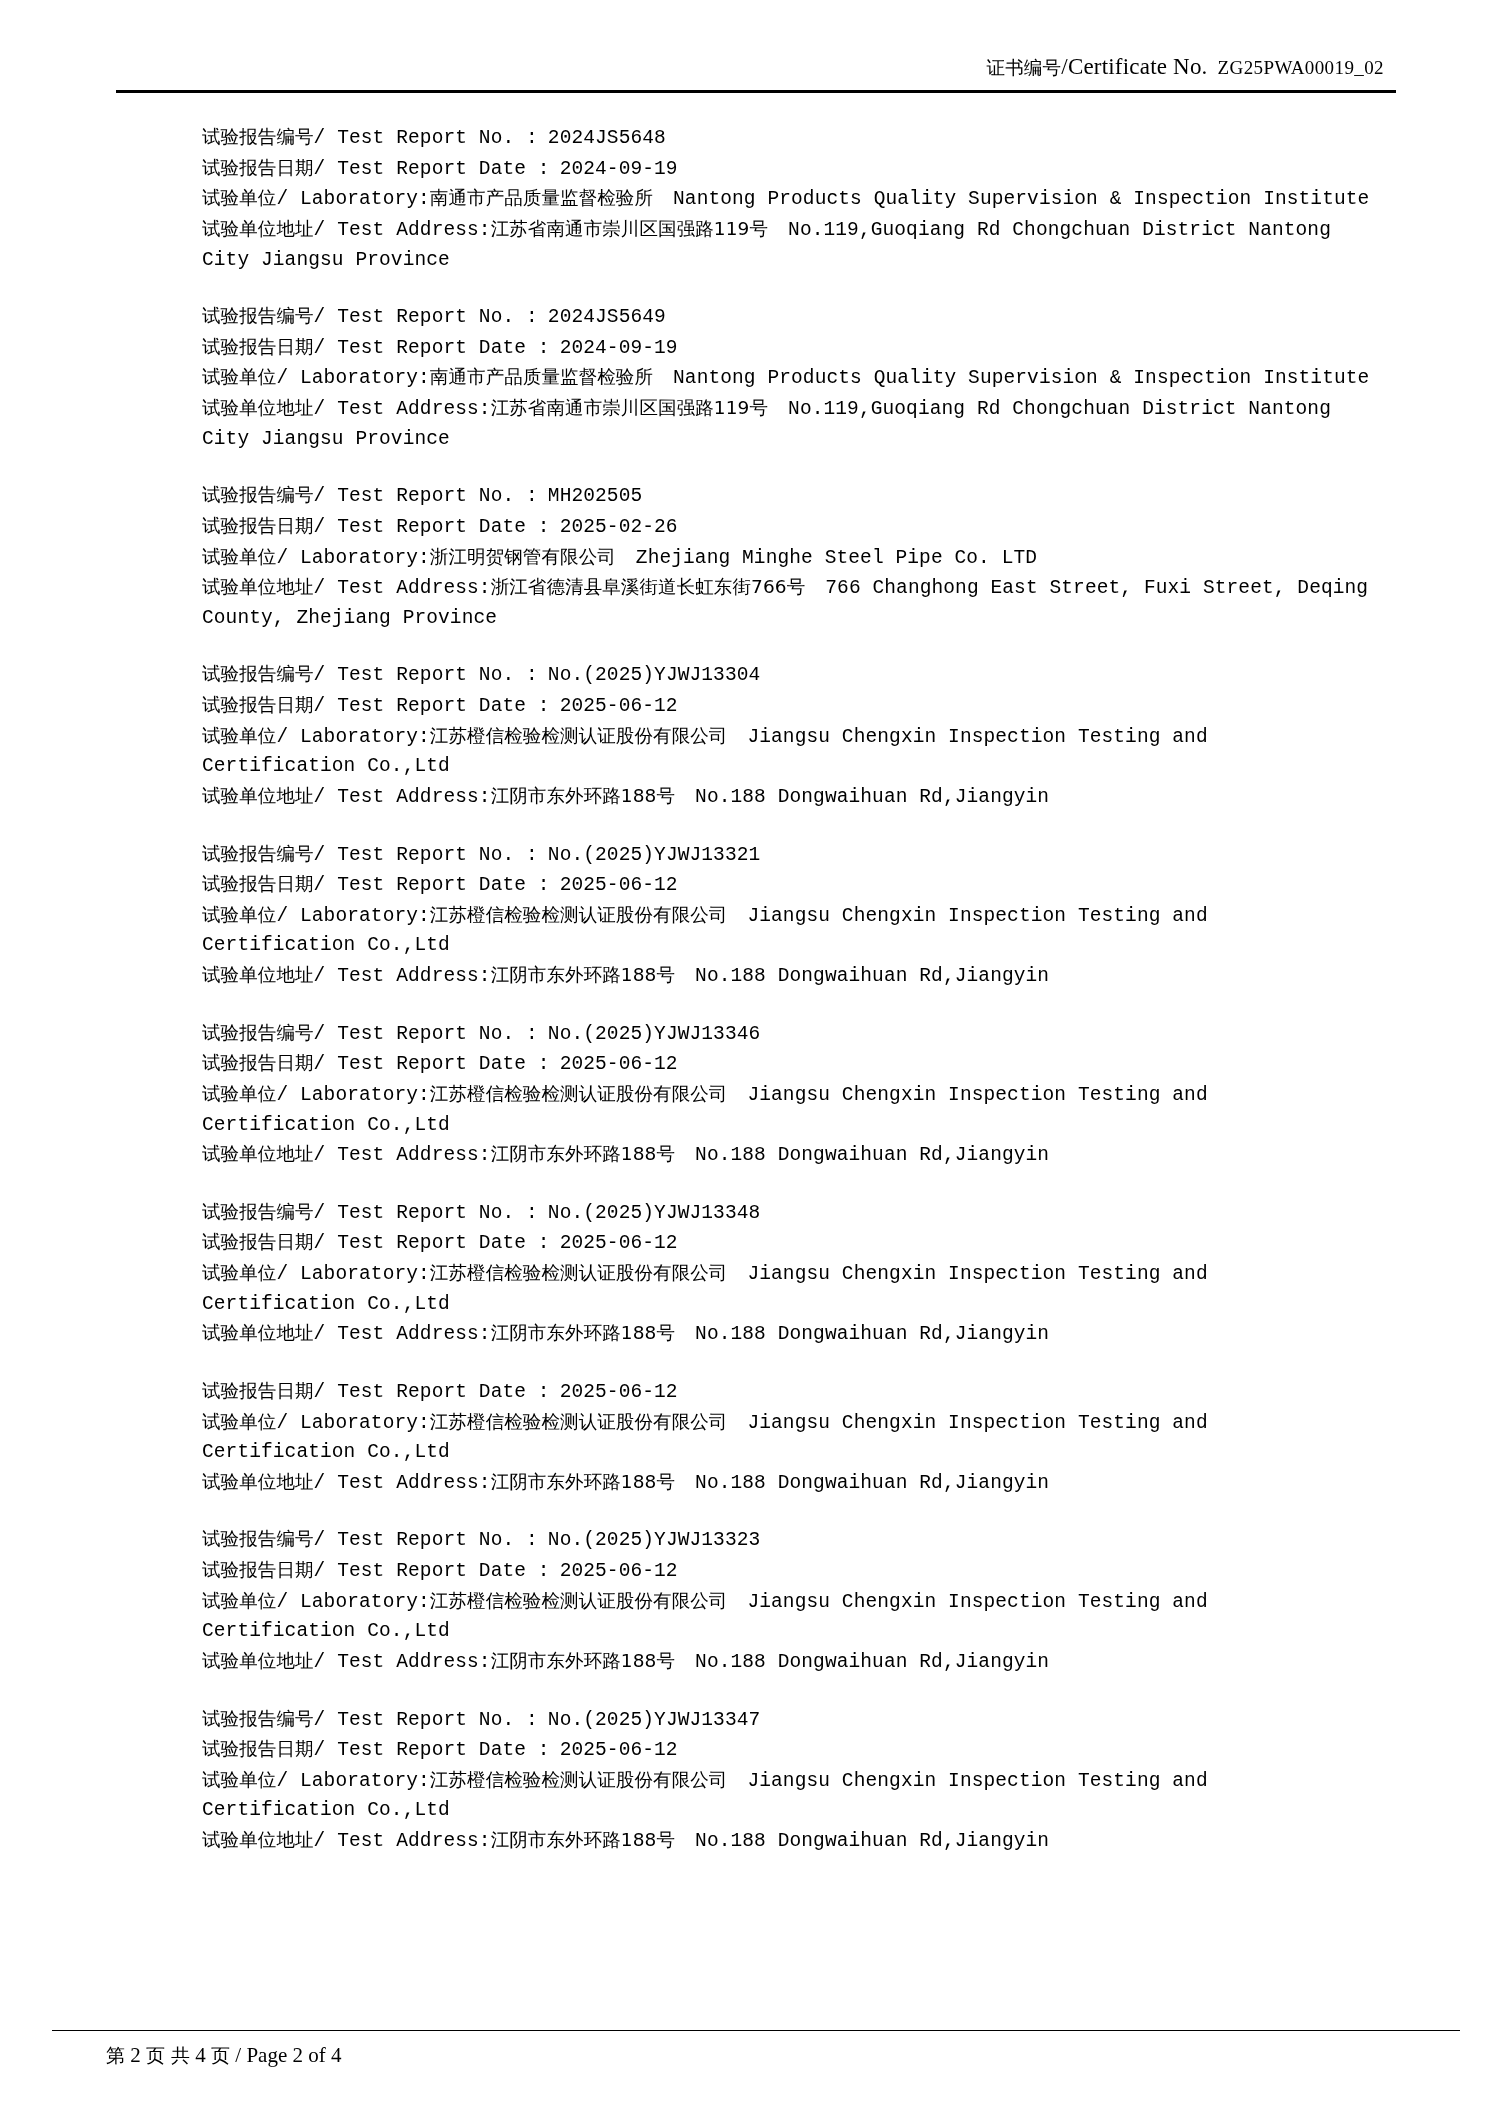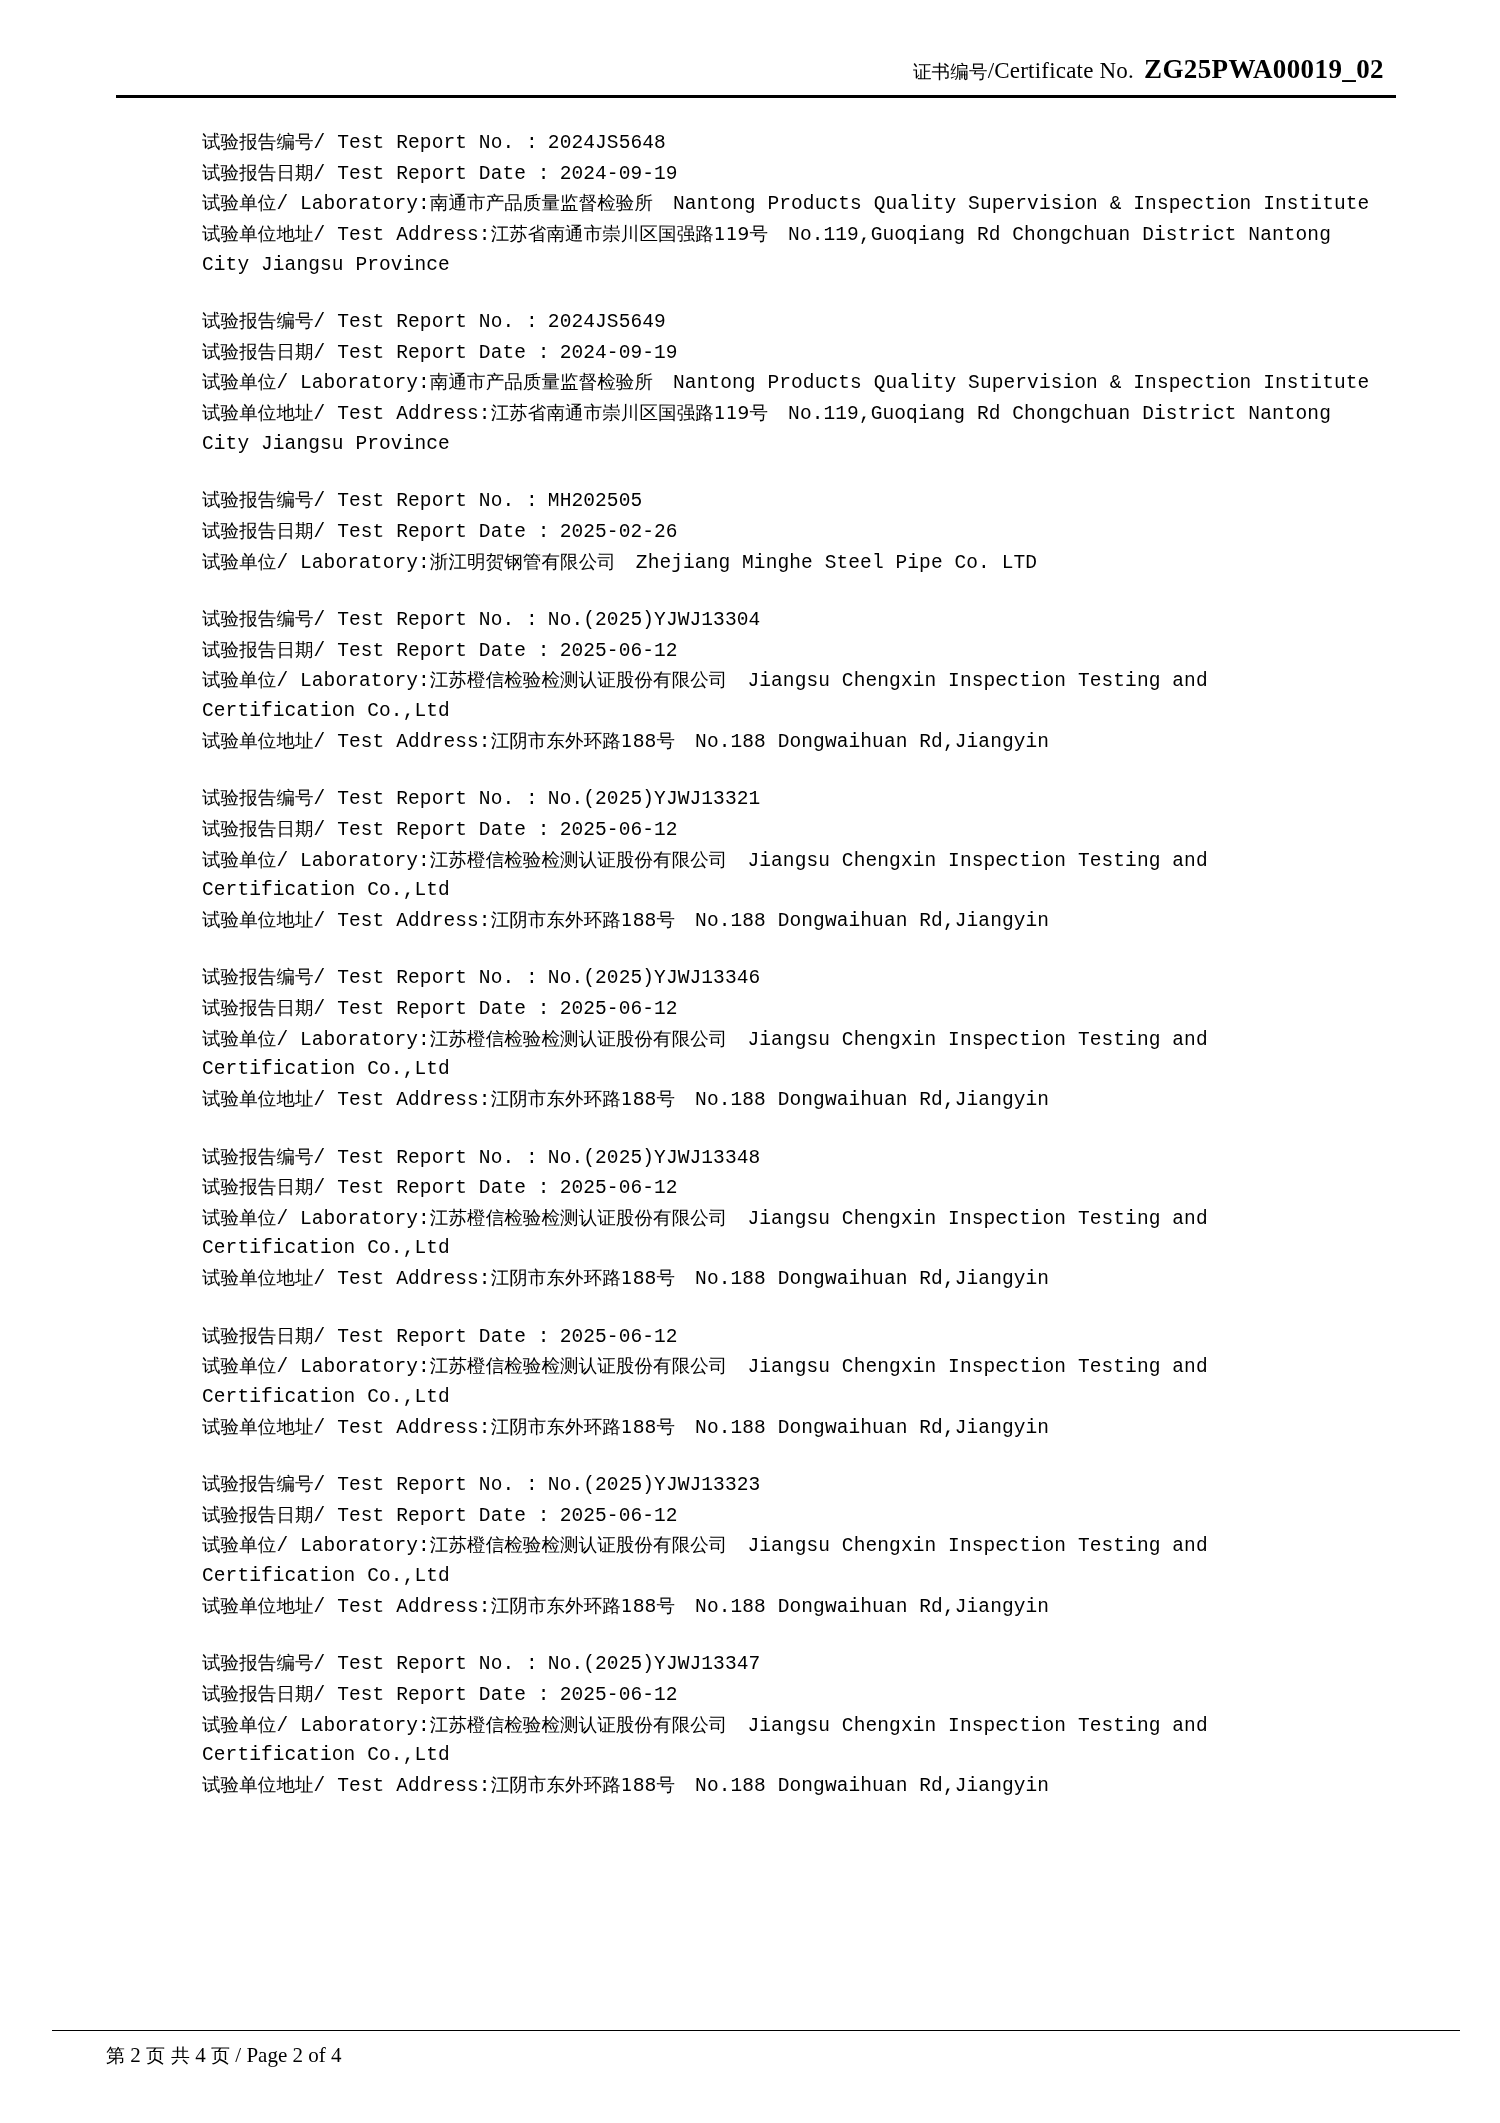--- a/index.html
+++ b/index.html
@@ -29,22 +29,22 @@
   }
   
   .header {
     text-align: right;
     font-size: 23px;
     letter-spacing: 0.2px;
     padding-right: 52px;
     white-space: nowrap;
   }
   .header .cert-no {
-    font-weight: bold;
-    font-size: 27px;
+    font-weight: normal;
+    font-size: 19px;
     letter-spacing: 0.4px;
   }
   .rule {
     border-top: 3px solid #000;
     margin: 10px 40px 0 52px;
   }
   
   .body {
     margin: 30px 66px 0 106px;
     font-size: 21px;
@@ -140,20 +140,23 @@
 
       <div class="block">
         <div class="line">
           <span class="cjk">试验报告编号</span>/ <span>Test Report No. :</span><span class="gap-sm"></span><span>MH202505</span>
         </div>
         <div class="line">
           <span class="cjk">试验报告日期</span>/ <span>Test Report Date :</span><span class="gap-sm"></span><span>2025-02-26</span>
         </div>
         <div class="line">
           <span class="cjk">试验单位</span>/ <span>Laboratory:</span><span class="cjk">浙江明贺钢管有限公司</span><span class="gap"></span><span>Zhejiang Minghe Steel Pipe Co. LTD</span>
+        </div>
+        <div class="line">
+          <span class="cjk">试验单位地址</span>/ <span>Test Address:</span><span class="cjk">浙江省德清县阜溪街道长虹东街766号</span><span class="gap"></span><span>766 Changhong East Street, Fuxi Street, Deqing County, Zhejiang Province</span>
         </div>
       </div>
 
       <div class="block">
         <div class="line">
           <span class="cjk">试验报告编号</span>/ <span>Test Report No. :</span><span class="gap-sm"></span><span>No.(2025)YJWJ13304</span>
         </div>
         <div class="line">
           <span class="cjk">试验报告日期</span>/ <span>Test Report Date :</span><span class="gap-sm"></span><span>2025-06-12</span>
         </div>

